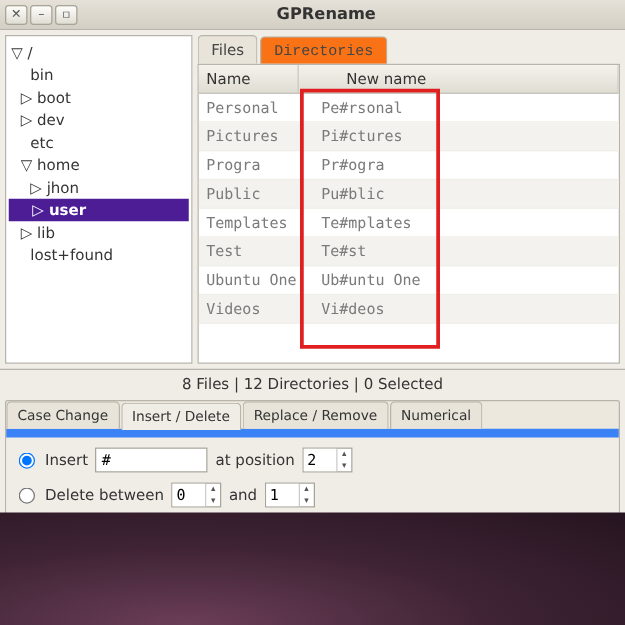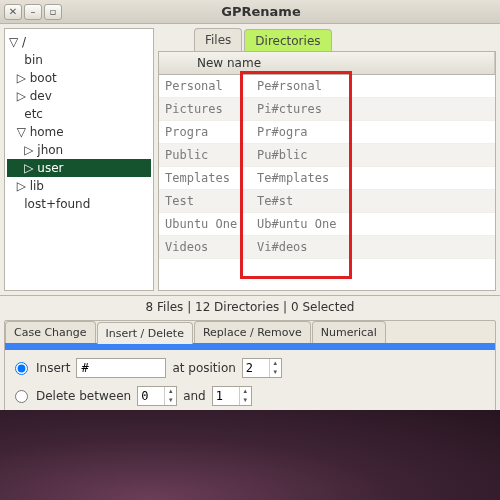--- a/index.html
+++ b/index.html
@@ -4,25 +4,25 @@
 <style>
   * { box-sizing: border-box; margin: 0; padding: 0; font-family: "DejaVu Sans", sans-serif; font-size: 12px; }
   body { background: #f0ece6; width: 500px; height: 500px; overflow: hidden; }
   .titlebar { background: linear-gradient(#e6e1d8,#d4cfc4); height: 24px; display:flex; align-items:center; border-bottom:1px solid #b8b4aa; }
   .win-btns { display:flex; gap:2px; margin-left:4px;}
   .win-btn { width:18px; height:16px; background:linear-gradient(#fdfdfb,#e0ddd3); border:1px solid #a8a49a; border-radius:3px; display:flex; align-items:center; justify-content:center; font-size:10px; color:#555;}
   .title { flex:1; text-align:center; font-weight:bold; font-size:13px; color:#333; padding-right:40px;}
   .main { display:flex; height:272px; border-bottom:1px solid #b8b4aa; }
   .tree { width:150px; border:1px solid #b8b4aa; margin:4px; background:#fff; padding:4px 2px; font-family:"DejaVu Sans Mono",monospace; overflow:hidden;}
   .tree-row { white-space:pre; padding:1px 2px; line-height:16px; color:#333;}
-  .tree-row.sel { background:#14532d; color:#fff;}
+  .tree-row.sel { background:#4c1d95; color:#fff;font-weight:bold;}
   .right { flex:1; margin:4px 4px 4px 0; display:flex; flex-direction:column; }
-  .tabs { display:flex;margin-left:36px; }
+  .tabs { display:flex; }
   .tab { padding:4px 10px; background:#e8e4da; border:1px solid #b8b4aa; border-bottom:none; border-radius:4px 4px 0 0; margin-right:2px; color:#444;}
-  .tab.active { background:#bef264; font-weight:normal; position:relative; top:1px;}
+  .tab.active { background:#f97316; font-weight:normal; position:relative; top:1px;font-family:Liberation Mono, monospace;}
   .grid { flex:1; border:1px solid #b8b4aa; background:#fff; position:relative; overflow:hidden;}
   .ghead { display:flex; background:linear-gradient(#f4f2ec,#e0ddd3); border-bottom:1px solid #b8b4aa;}
   .gh { padding:4px 6px; border-right:1px solid #ccc8be; color:#333; font-size:12px;}
   .gh1{ width:80px;} .gh2{ flex:1;margin-left:32px;}
   .grow { display:flex; border-bottom:1px solid #f0eee8;}
   .grow:nth-child(even){ background:#f4f2ee;}
   .gc { padding:4px 6px; color:#7a7a7a; font-family:"DejaVu Sans Mono",monospace; overflow:hidden; white-space:nowrap;}
   .gc1{ width:92px;} .gc2{ flex:1;}
   .redbox{ position:absolute; border:3px solid #e02020; pointer-events:none;}
   .status { text-align:center; padding:4px 0; color:#333;}
@@ -69,20 +69,21 @@
       <div class="tree-row">  ▷ lib</div>
       <div class="tree-row">    lost+found</div>
     </div>
   <div class="right">
     <div class="tabs">
       <div class="tab">Files</div>
       <div class="tab active">Directories</div>
     </div>
     <div class="grid">
       <div class="ghead">
+        <div class="gh gh1">Name</div>
         <div class="gh gh2">New name</div>
       </div>
       <div id="gridbody">
           <div class="grow">
             <div class="gc gc1">Personal</div>
             <div class="gc gc2">Pe#rsonal</div>
           </div>
           <div class="grow">
             <div class="gc gc1">Pictures</div>
             <div class="gc gc2">Pi#ctures</div>

